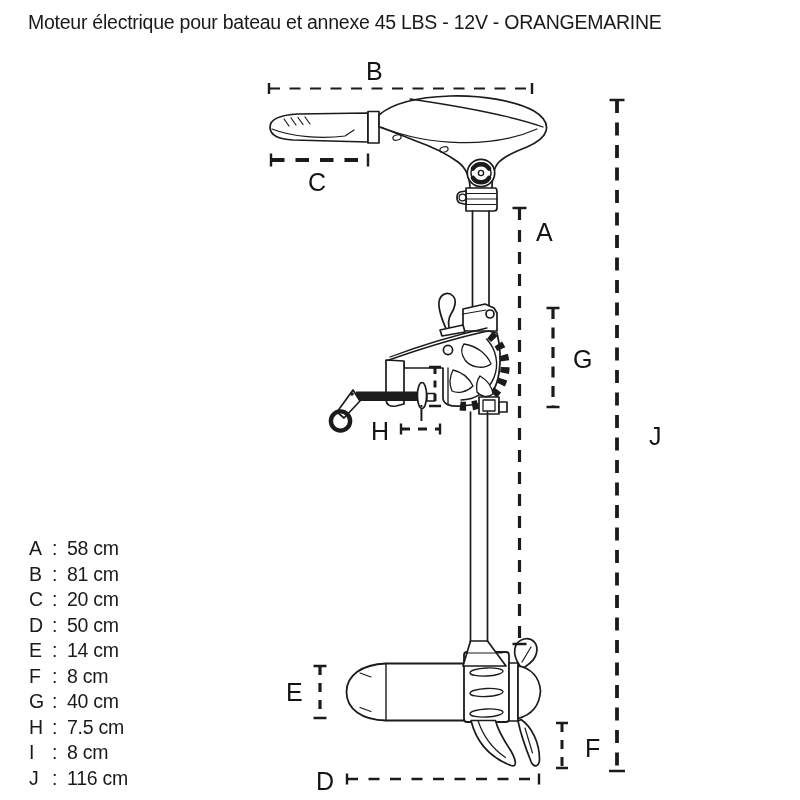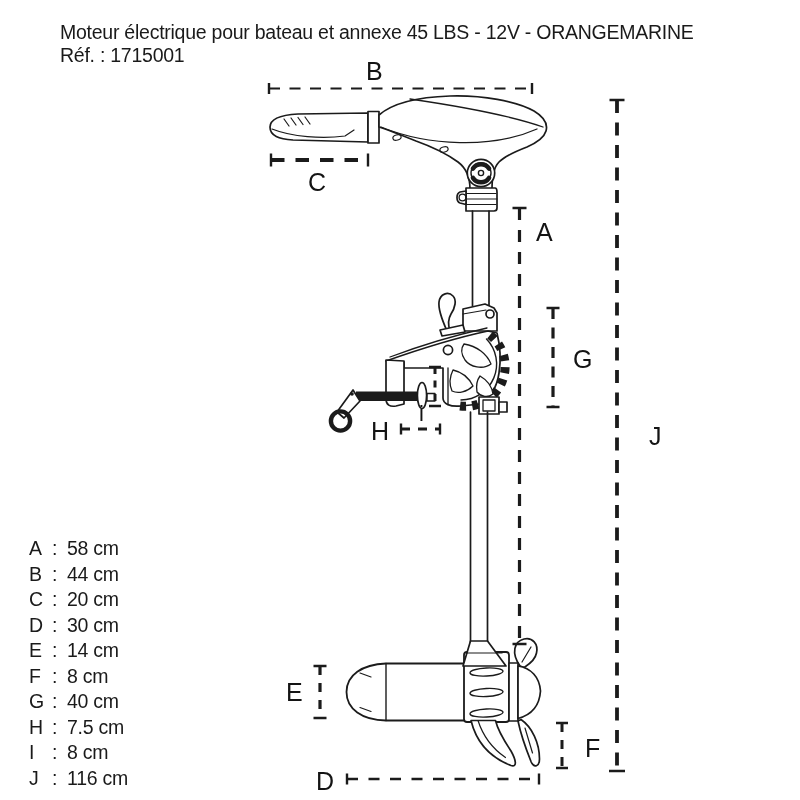--- a/index.html
+++ b/index.html
@@ -1,20 +1,20 @@
 <!DOCTYPE html>
 <html><head>
 <meta charset="utf-8">
 <style>
   html,body{margin:0;padding:0;}
   body{
     width:800px;height:800px;background:#ffffff;position:relative;overflow:hidden;
     font-family:"Liberation Sans","DejaVu Sans",sans-serif;color:#1a1a1a;
   }
-  .header{position:absolute;left:28px;top:21px;letter-spacing:-0.25px;margin-left:32px;}
+  .header{position:absolute;left:28px;top:11px;letter-spacing:-0.25px;}
   .header .title{font-size:19.5px;line-height:23px;white-space:nowrap;}
   .header .ref{font-size:19.5px;line-height:23px;}
   svg#diagram{position:absolute;left:0;top:0;}
   .fw{fill:#ffffff;stroke:#1b1b1b;}
   .ln{fill:none;stroke:#1b1b1b;}
   .ink{fill:#1b1b1b;stroke:none;}
   .dim{stroke:#1b1b1b;fill:none;}
   .tick{stroke:#1b1b1b;stroke-width:2.4;fill:none;}
   .dlabel{font-family:"Liberation Sans","DejaVu Sans",sans-serif;font-size:25px;fill:#141414;}
   .dlabel.small{font-size:22px;}
@@ -22,21 +22,20 @@
   .legend .row{display:flex;height:25.5px;align-items:baseline;line-height:25.5px;}
   .legend .letter{display:inline-block;width:23px;}
   .legend .colon{display:inline-block;width:15px;}
   .legend .value{display:inline-block;}
 </style>
 </head>
 <body>
 
 <div class="header">
   <div class="title">Moteur électrique pour bateau et annexe 45 LBS - 12V - ORANGEMARINE</div>
-  <div class="ref">Réf. : 1715001</div>
 </div>
 
 <svg id="diagram" width="800" height="800" viewBox="0 0 800 800">
 
   <g stroke="#1b1b1b" fill="none" stroke-width="1.7" stroke-linejoin="round" stroke-linecap="round">
 
     <g>
       <path class="fw" d="M 368,113 L 298,114 C 281,115 270,119 270,127 C 270,136 279,139 293,140 L 368,142 Z"></path>
       <path class="ln" stroke-width="1.2" d="M 272,129 C 292,137 322,139 345,136 L 354,130"></path>
       <path class="ln" stroke-width="1.2" d="M 284,119 L 289,126 M 291,118 L 296,125 M 298,117.5 L 303,124.5 M 305,117 L 310,124"></path>
@@ -190,31 +189,31 @@
 
 <div class="legend">
   <div class="row">
       <span class="letter">A</span>
       <span class="colon">:</span>
       <span class="value">58 cm</span>
     </div>
   <div class="row">
       <span class="letter">B</span>
       <span class="colon">:</span>
-      <span class="value">44 cm</span>
+      <span class="value">81 cm</span>
     </div>
   <div class="row">
       <span class="letter">C</span>
       <span class="colon">:</span>
       <span class="value">20 cm</span>
     </div>
   <div class="row">
       <span class="letter">D</span>
       <span class="colon">:</span>
-      <span class="value">30 cm</span>
+      <span class="value">50 cm</span>
     </div>
   <div class="row">
       <span class="letter">E</span>
       <span class="colon">:</span>
       <span class="value">14 cm</span>
     </div>
   <div class="row">
       <span class="letter">F</span>
       <span class="colon">:</span>
       <span class="value">8 cm</span>

